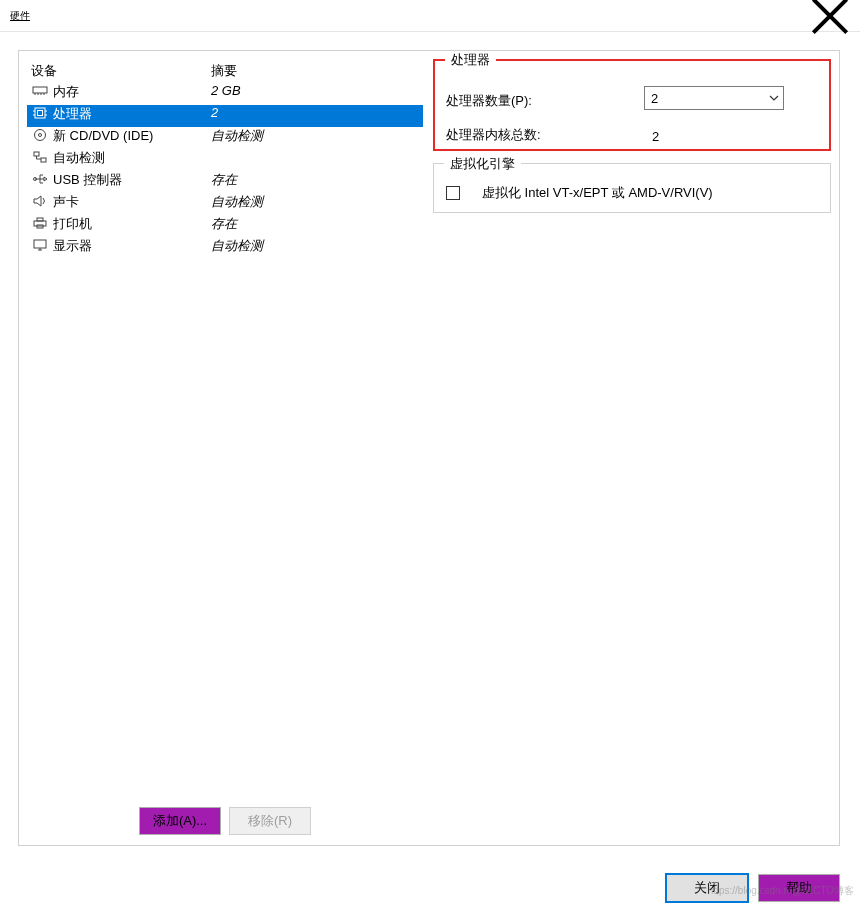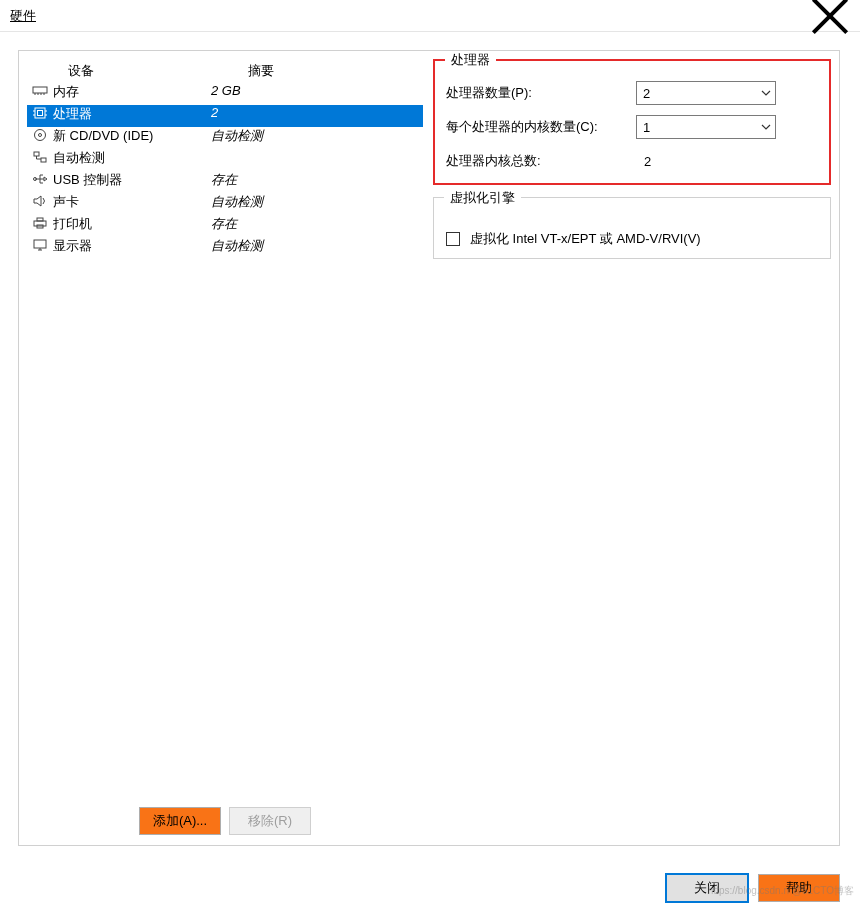--- a/index.html
+++ b/index.html
@@ -17,21 +17,21 @@
     position: relative;
     background: #fff;
   }
   .titlebar {
     height: 32px;
     display: flex;
     align-items: center;
     padding: 0 10px;
     border-bottom: 1px solid #e5e5e5;
   }
-  .titlebar .title { flex: 1; font-size: 13px; text-decoration: underline; }
+  .titlebar .title { flex: 1; font-size: 10px; text-decoration: underline; }
   .titlebar .close {
     width: 40px; height: 26px;
     display: flex; align-items: center; justify-content: center;
     font-size: 16px;
     cursor: default;
   }
 
   .body-frame {
     position: absolute;
     left: 18px; top: 50px;
@@ -50,21 +50,20 @@
   }
   .device-list {
     flex: 1;
   }
   .list-header {
     display: flex;
     height: 24px;
     align-items: center;
     font-size: 13px;
     padding-left: 4px;
-    margin-left: 37px;
   }
   .list-header .col-device { width: 180px; }
   .list-header .col-summary { flex: 1; }
   .list-row {
     display: flex;
     height: 22px;
     align-items: flex-start;
     padding-left: 4px;
     font-size: 13px;
   }
@@ -91,21 +90,21 @@
   .left-buttons {
     display: flex;
     justify-content: center;
     gap: 8px;
     padding: 6px 0 2px 0;
   }
   .btn {
     min-width: 82px;
     height: 28px;
     border: 1px solid #adadad;
-    background: #f97316;
+    background: #a21caf;
     font-size: 13px;
     display: inline-flex;
     align-items: center;
     justify-content: center;
     padding: 0 12px;
     cursor: default;
   }
   .btn.disabled {
     color: #9e9e9e;
     border-color: #cfcfcf;
@@ -113,41 +112,42 @@
   }
 
   
   .right-col {
     flex: 1;
     position: relative;
   }
   .group {
     position: relative;
     border: 1px solid #d0d0d0;
-    padding: 28px 12px 6px 12px;
+    padding: 16px 12px 6px 12px;
     margin-bottom: 12px;
   }
   .group.highlight {
     border: 2px solid #e52a2a;
     padding: 15px 11px 5px 11px;
   }
   .group-title {
     position: absolute;
     top: -9px; left: 10px;
     background: #fff;
     padding: 0 6px;
     font-size: 13px;
   }
   .group.highlight .group-title { top: -10px; }
 
   .form-row {
     display: flex;
-    align-items: center;
+    align-items: flex-end;
     height: 34px;
     font-size: 13px;
+    gap: 8px;
   }
   .form-row .label { width: 190px; }
   .form-row .value-static { padding-left: 8px; }
   .combo {
     width: 140px; height: 24px;
     border: 1px solid #7a7a7a;
     display: flex;
     align-items: center;
     background: #fff;
   }
@@ -156,21 +156,21 @@
     width: 18px; height: 100%;
     display: flex; align-items: center; justify-content: center;
   }
   .combo .combo-arrow svg { width: 10px; height: 6px; }
 
   .checkbox-row {
     display: flex;
     align-items: center;
     height: 26px;
     font-size: 13px;
-    gap: 10px;
+    gap: 22px;
   }
   .checkbox-box {
     width: 14px; height: 14px;
     border: 1px solid #333;
     background: #fff;
     flex-shrink: 0;
   }
 
   
   .footer {
@@ -335,31 +335,20 @@
           <div class="combo">
             <div class="combo-value">2</div>
             <div class="combo-arrow">
               <svg viewBox="0 0 10 6">
                   <path d="M1 1 L5 5 L9 1" fill="none" stroke="#333" stroke-width="1.2"></path>
                 </svg>
             </div>
           </div>
         </div>
 
-        <div class="form-row">
-          <div class="label">每个处理器的内核数量(C):</div>
-          <div class="combo">
-            <div class="combo-value">1</div>
-            <div class="combo-arrow">
-              <svg viewBox="0 0 10 6">
-                  <path d="M1 1 L5 5 L9 1" fill="none" stroke="#333" stroke-width="1.2"></path>
-                </svg>
-            </div>
-          </div>
-        </div>
 
         <div class="form-row">
           <div class="label">处理器内核总数:</div>
           <div class="value-static">2</div>
         </div>
       </div>
 
       <div class="group">
         <div class="group-title">虚拟化引擎</div>
 

